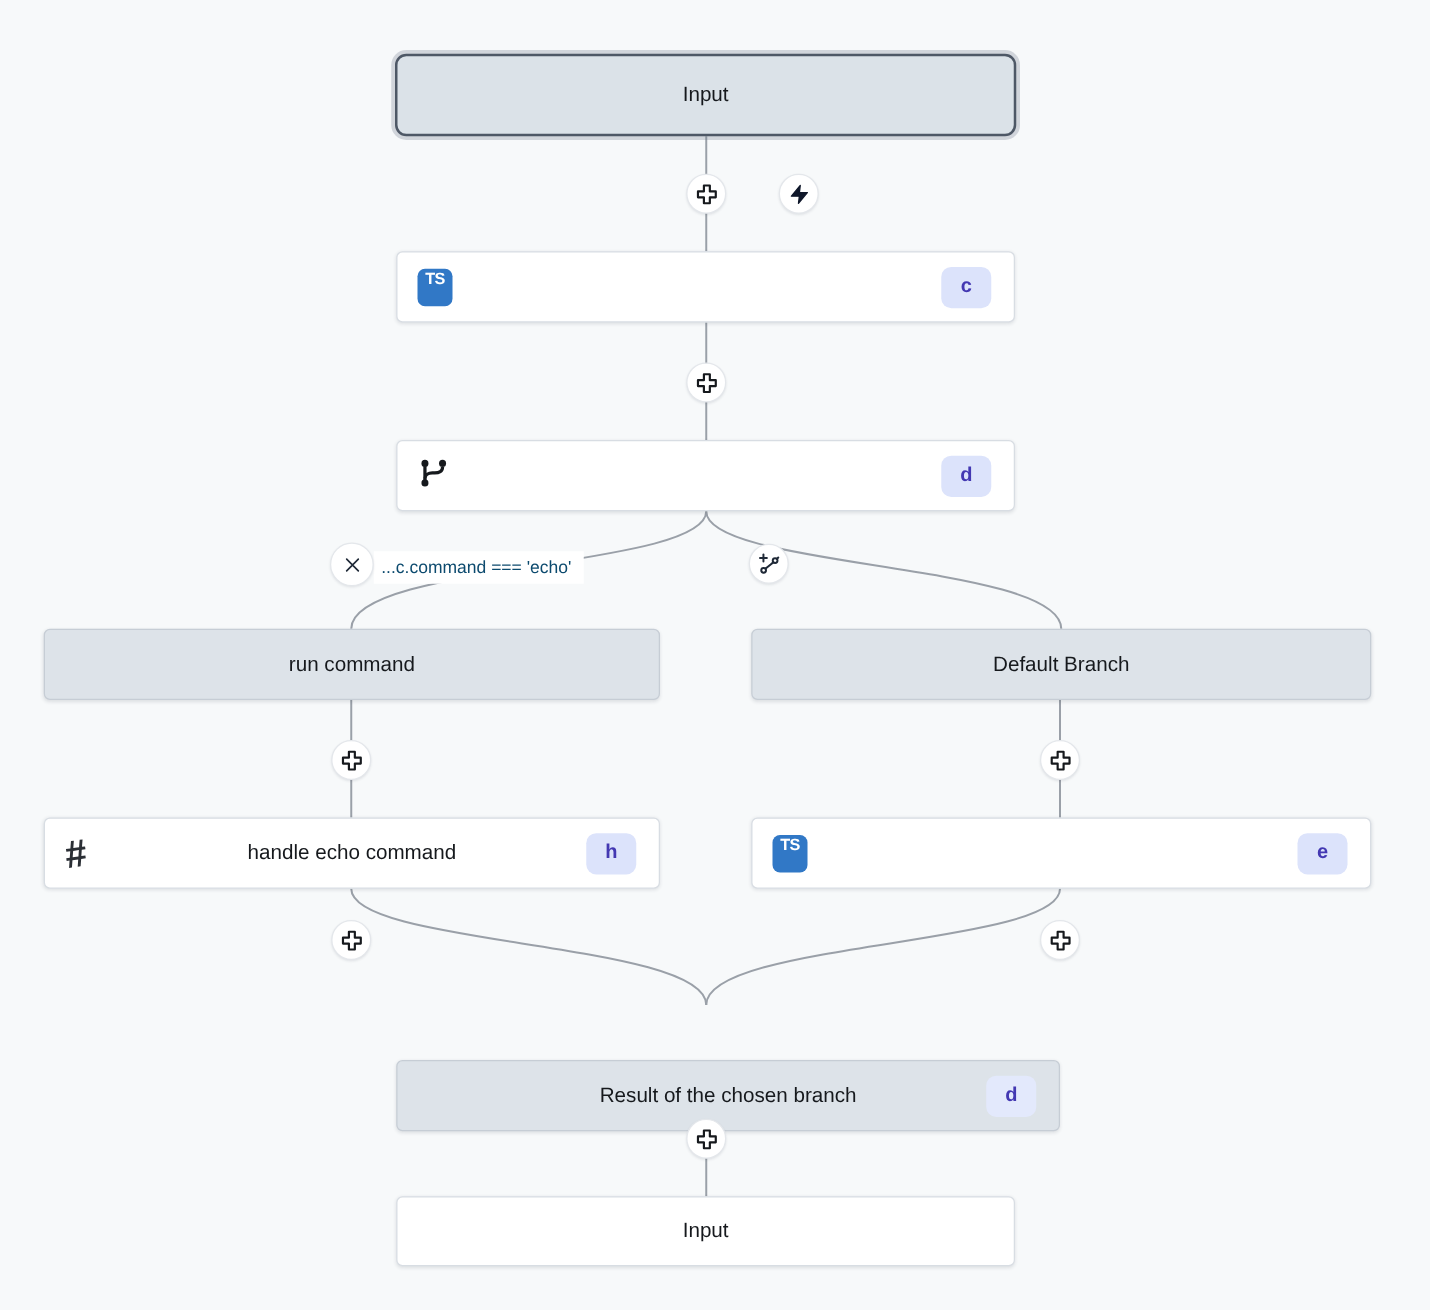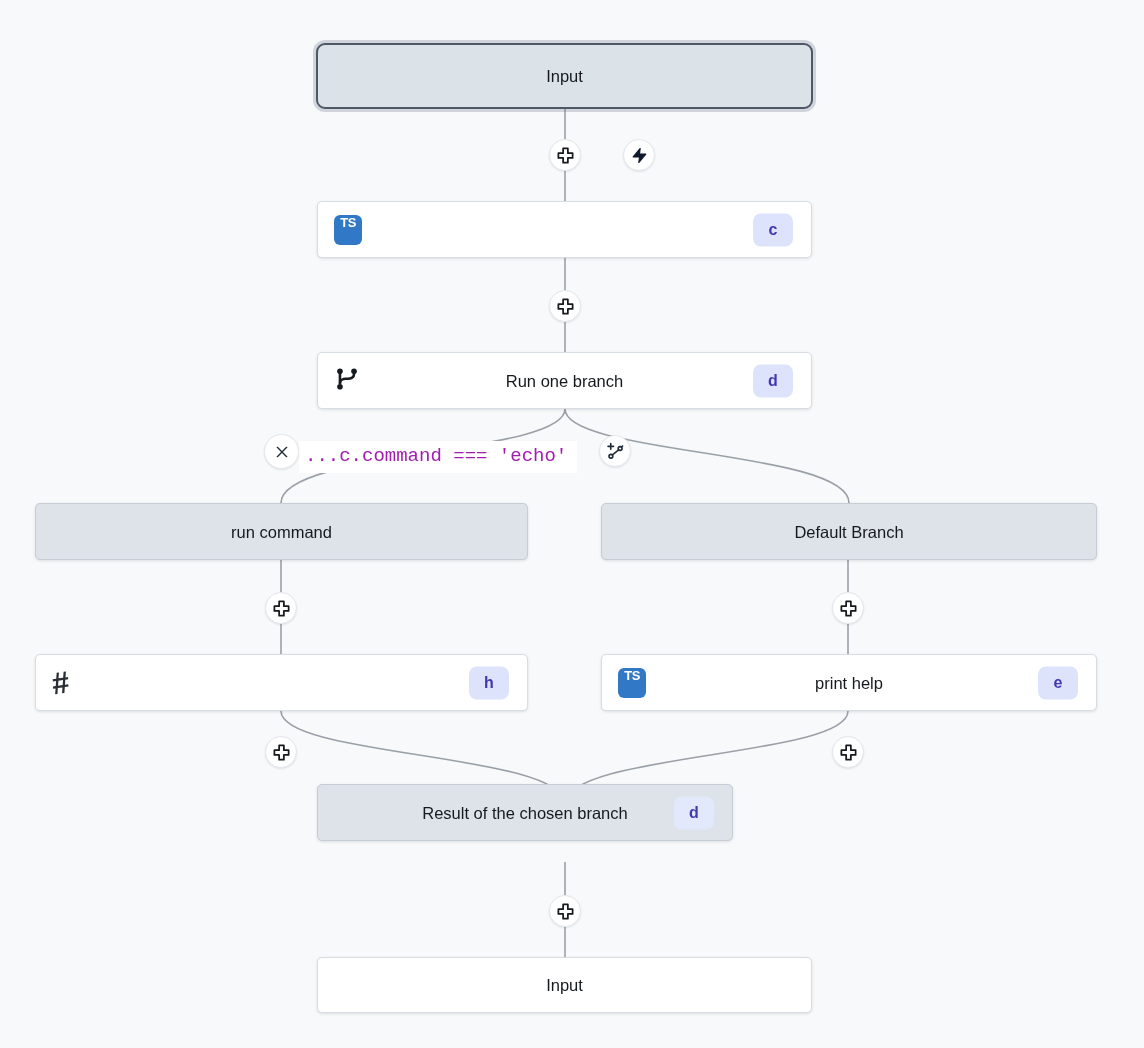--- a/index.html
+++ b/index.html
@@ -38,22 +38,22 @@
   .ts-icon{
     width:28px;height:28px;background:#3178c6;border-radius:6px;box-sizing:border-box;
     color:#ffffff;font-weight:700;font-size:13px;letter-spacing:-0.5px;
     display:flex;align-items:flex-end;justify-content:center;padding:15px 4px;
   }
   .hash-icon{
     font-size:31px;font-weight:800;color:#2b2f35;line-height:1;
     transform:rotate(-8deg);display:block;
   }
   .cond-label{
-    position:absolute;background:#ffffff;font-size:19px;color:#a21caf;
-    padding:4px 10px 6px 6px;white-space:nowrap;font-family:Liberation Mono, monospace;
+    position:absolute;background:#ffffff;font-size:14px;color:#0c4a6e;
+    padding:4px 10px 6px 6px;white-space:nowrap;
   }
 </style>
 </head>
 <body>
 
 <div class="canvas">
 
   <svg class="edges" width="1144" height="1048">
     <g fill="none" stroke="#9aa0a8" stroke-width="1.6">
       <path d="M565 109 L565 201"></path>
@@ -101,21 +101,20 @@
   <div class="node" style="left:317px;top:352px;width:495px;">
     <span class="left-icon">
       <svg width="26" height="26" viewBox="0 0 24 24">
         <circle cx="5.5" cy="4.8" r="2.6" fill="#16191d"></circle>
         <circle cx="5.5" cy="19.2" r="2.6" fill="#16191d"></circle>
         <circle cx="18.5" cy="4.8" r="2.6" fill="#16191d"></circle>
         <path d="M5.5 7 L5.5 17" stroke="#16191d" stroke-width="2.4" fill="none"></path>
         <path d="M18.5 7.4 C18.5 10.8 15.8 11.8 12.8 11.8 L11 11.8 C8 11.8 5.5 13.4 5.5 16" stroke="#16191d" stroke-width="2.4" fill="none"></path>
       </svg>
     </span>
-    <span class="title">Run one branch</span>
     <span class="badge">d</span>
   </div>
 
   <div class="cond-label" style="left:299px;top:441px;">...c.command === 'echo'</div>
   <div class="circle big" style="left:264px;top:434px;">
     <svg width="16" height="16" viewBox="0 0 24 24">
       <path d="M5 5 L19 19 M19 5 L5 19" stroke="#1f2937" stroke-width="2" fill="none" stroke-linecap="round"></path>
     </svg>
   </div>
   <div class="circle" style="left:599px;top:435px;">
@@ -146,44 +145,44 @@
   <div class="circle" style="left:832px;top:592px;">
     <svg width="19" height="19" viewBox="0 0 24 24">
       <path d="M9 3h6v6h6v6h-6v6H9v-6H3V9h6z" fill="#ffffff" stroke="#16191d" stroke-width="2.2" stroke-linejoin="round"></path>
     </svg>
   </div>
 
   <div class="node" style="left:35px;top:654px;width:493px;">
     <span class="left-icon">
       <span class="hash-icon">#</span>
     </span>
+    <span class="title">handle echo command</span>
     <span class="badge">h</span>
   </div>
   <div class="node" style="left:601px;top:654px;width:496px;">
     <span class="left-icon">
       <span class="ts-icon">
           <span>TS</span>
         </span>
     </span>
-    <span class="title">print help</span>
     <span class="badge">e</span>
   </div>
 
   <div class="circle" style="left:265px;top:736px;">
     <svg width="19" height="19" viewBox="0 0 24 24">
       <path d="M9 3h6v6h6v6h-6v6H9v-6H3V9h6z" fill="#ffffff" stroke="#16191d" stroke-width="2.2" stroke-linejoin="round"></path>
     </svg>
   </div>
   <div class="circle" style="left:832px;top:736px;">
     <svg width="19" height="19" viewBox="0 0 24 24">
       <path d="M9 3h6v6h6v6h-6v6H9v-6H3V9h6z" fill="#ffffff" stroke="#16191d" stroke-width="2.2" stroke-linejoin="round"></path>
     </svg>
   </div>
 
-  <div class="node gray" style="left:317px;top:784px;width:416px;">
+  <div class="node gray" style="left:317px;top:848px;width:531px;">
     <span class="title">Result of the chosen branch</span>
     <span class="badge">d</span>
   </div>
 
   <div class="circle" style="left:549px;top:895px;">
     <svg width="19" height="19" viewBox="0 0 24 24">
       <path d="M9 3h6v6h6v6h-6v6H9v-6H3V9h6z" fill="#ffffff" stroke="#16191d" stroke-width="2.2" stroke-linejoin="round"></path>
     </svg>
   </div>
 

